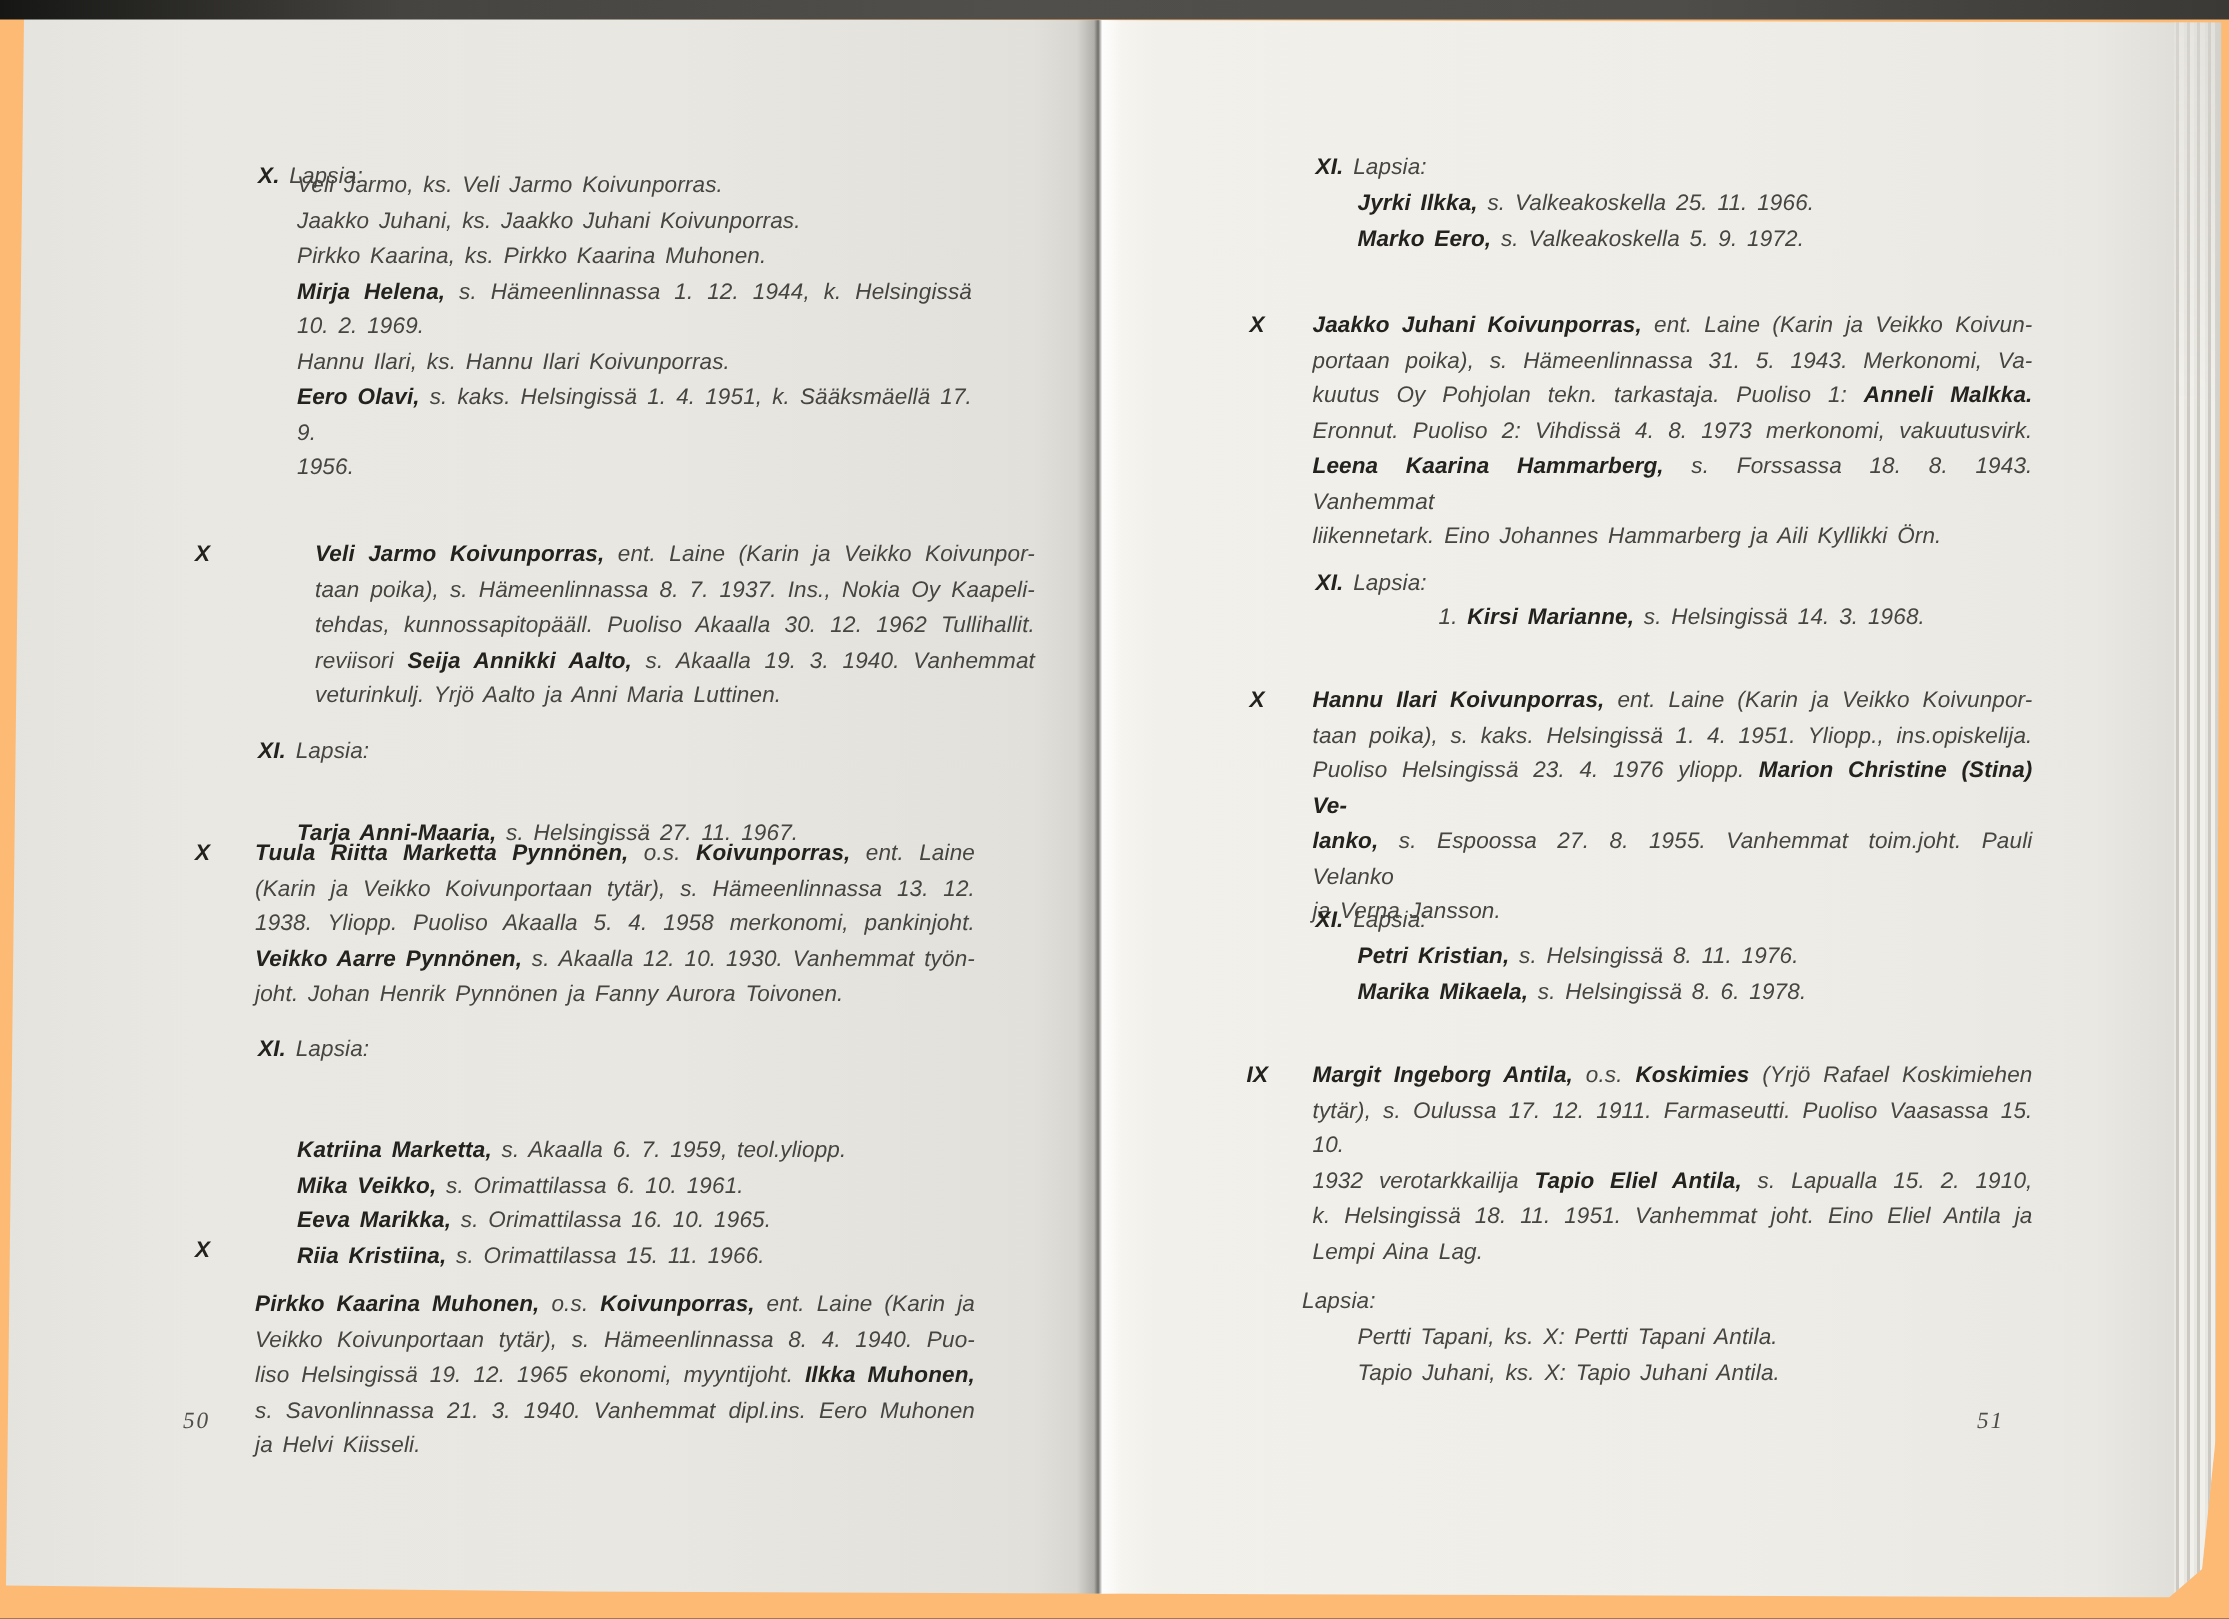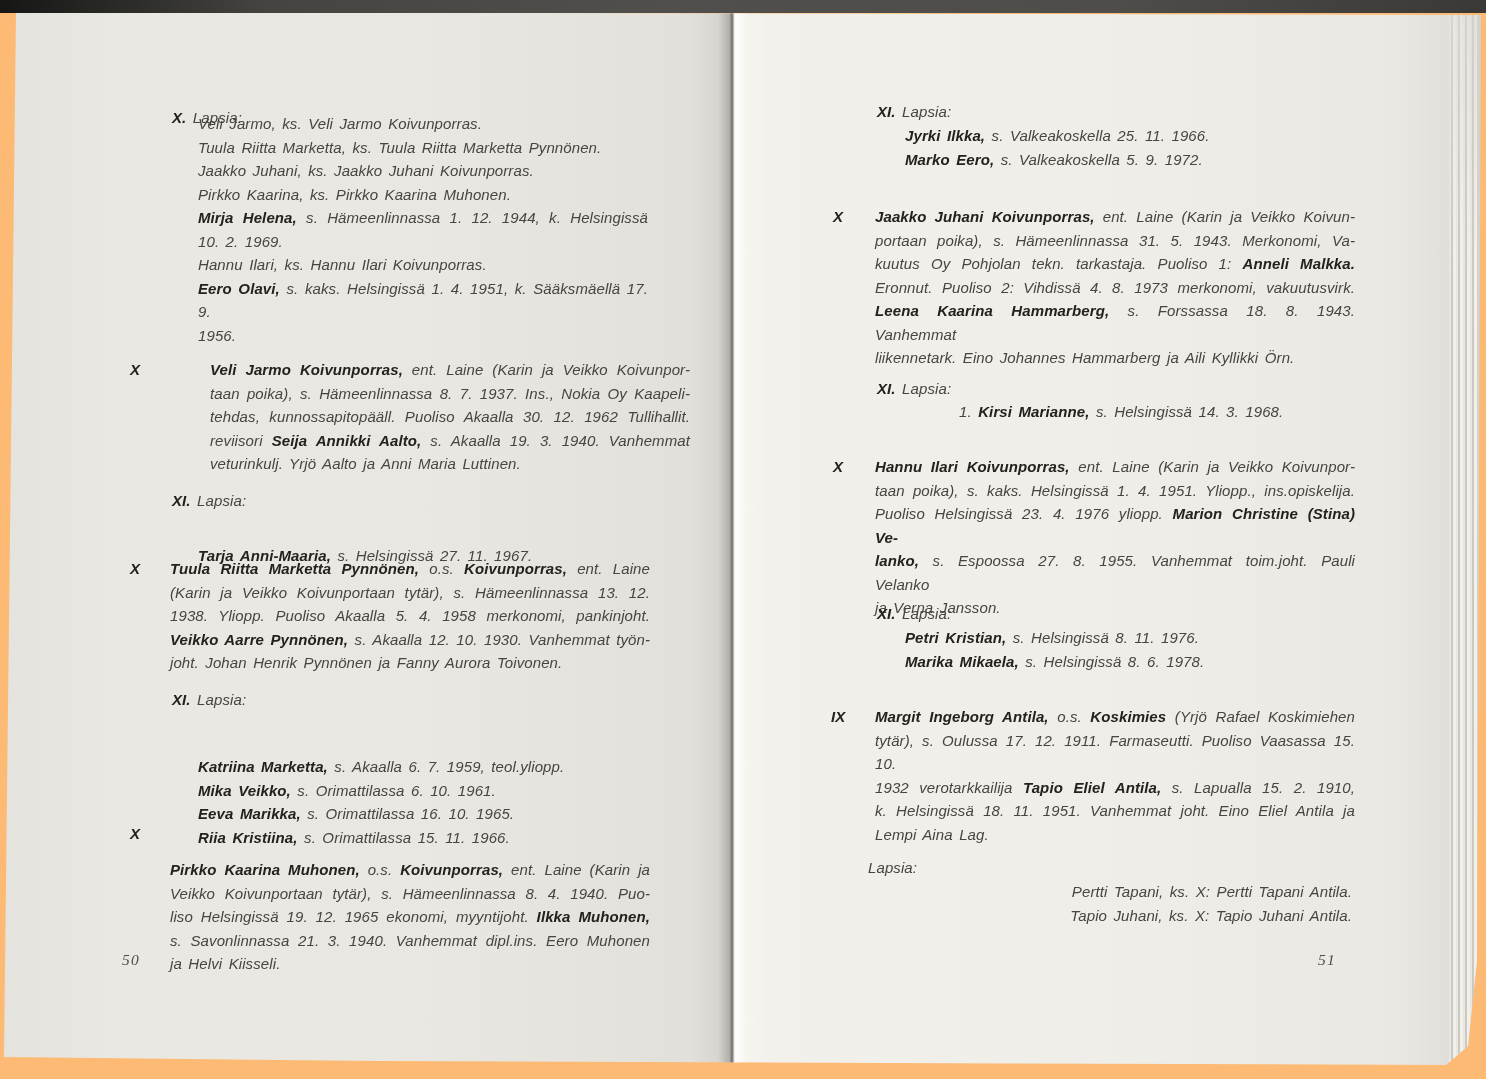--- a/index.html
+++ b/index.html
@@ -20,38 +20,37 @@
        background:repeating-linear-gradient(90deg,#e9e7e2 0 2px,#ccc9c3 2px 4px,#f1f0eb 4px 7px);
        -webkit-mask:linear-gradient(180deg,rgba(0,0,0,.45) 0,#000 25%,#000 100%);
                mask:linear-gradient(180deg,rgba(0,0,0,.45) 0,#000 25%,#000 100%);}
   .page{position:absolute;left:0;top:0;width:1486px;height:1079px;}
   .block{position:absolute;color:#46453f;font-size:15px;line-height:23.5px;
        letter-spacing:.1px;word-spacing:2.2px;}
   .line{min-height:23.5px;}
   .line.just{text-align:justify;text-align-last:justify;}
   .b{font-weight:bold;color:#23221e;}
   .marker{position:absolute;font-weight:bold;color:#23221e;font-size:15px;line-height:23.5px;letter-spacing:.1px;}
-  .pagenum{font-family:"Liberation Serif",serif;font-size:15.5px;color:#4f4e48;letter-spacing:1.2px;margin-top:12px;}
+  .pagenum{font-family:"Liberation Serif",serif;font-size:15.5px;color:#4f4e48;letter-spacing:1.2px;}
 </style>
 </head>
 <body>
 
 <div class="stage">
   <div class="book">
     <div class="paper-left"></div>
     <div class="paper-right"></div>
     <div class="gutter"></div>
     <div class="striations"></div>
     <div class="page">
         <div class="block" style="left: 172px; top: 106px;">
           <div class="line"><span class="b">X.</span><span> Lapsia:</span></div>
         </div>
         <div class="block" style="left: 198px; top: 112px; width: 450px;">
           <div class="line"><span>Veli Jarmo, ks. Veli Jarmo Koivunporras.</span></div>
-          <div class="line"><span>Tuula Riitta Marketta, ks. Tuula Riitta Marketta Pynnönen.</span></div>
           <div class="line"><span>Jaakko Juhani, ks. Jaakko Juhani Koivunporras.</span></div>
           <div class="line"><span>Pirkko Kaarina, ks. Pirkko Kaarina Muhonen.</span></div>
           <div class="line just"><span class="b">Mirja Helena,</span><span> s. Hämeenlinnassa 1. 12. 1944, k. Helsingissä</span></div>
           <div class="line"><span>10. 2. 1969.</span></div>
           <div class="line"><span>Hannu Ilari, ks. Hannu Ilari Koivunporras.</span></div>
           <div class="line just"><span class="b">Eero Olavi,</span><span> s. kaks. Helsingissä 1. 4. 1951, k. Sääksmäellä 17. 9.</span></div>
           <div class="line"><span>1956.</span></div>
         </div>
         <div class="marker" style="left: 130px; top: 358px;">X</div>
         <div class="block" style="left: 170px; top: 358px; width: 480px; margin-left: 40px;">
@@ -138,21 +137,21 @@
         <div class="block" style="left: 875px; top: 705px; width: 480px;">
           <div class="line just"><span class="b">Margit Ingeborg Antila,</span><span> o.s. </span><span class="b">Koskimies</span><span> (Yrjö Rafael Koskimiehen</span></div>
           <div class="line just"><span>tytär), s. Oulussa 17. 12. 1911. Farmaseutti. Puoliso Vaasassa 15. 10.</span></div>
           <div class="line just"><span>1932 verotarkkailija </span><span class="b">Tapio Eliel Antila,</span><span> s. Lapualla 15. 2. 1910,</span></div>
           <div class="line just"><span>k. Helsingissä 18. 11. 1951. Vanhemmat joht. Eino Eliel Antila ja</span></div>
           <div class="line"><span>Lempi Aina Lag.</span></div>
         </div>
         <div class="block" style="left: 868px; top: 856px;">
           <div class="line"><span>Lapsia:</span></div>
         </div>
-        <div class="block" style="left: 905px; top: 880px; width: 447px; text-align: right;">
+        <div class="block" style="left: 905px; top: 880px; width: 447px;">
           <div class="line"><span>Pertti Tapani, ks. X: Pertti Tapani Antila.</span></div>
           <div class="line"><span>Tapio Juhani, ks. X: Tapio Juhani Antila.</span></div>
         </div>
         <div class="block pagenum" style="left: 1318px; top: 936px;">
           <div class="line"><span>51</span></div>
         </div>
       </div>
   </div>
   <div class="top-band"></div>
 </div>

